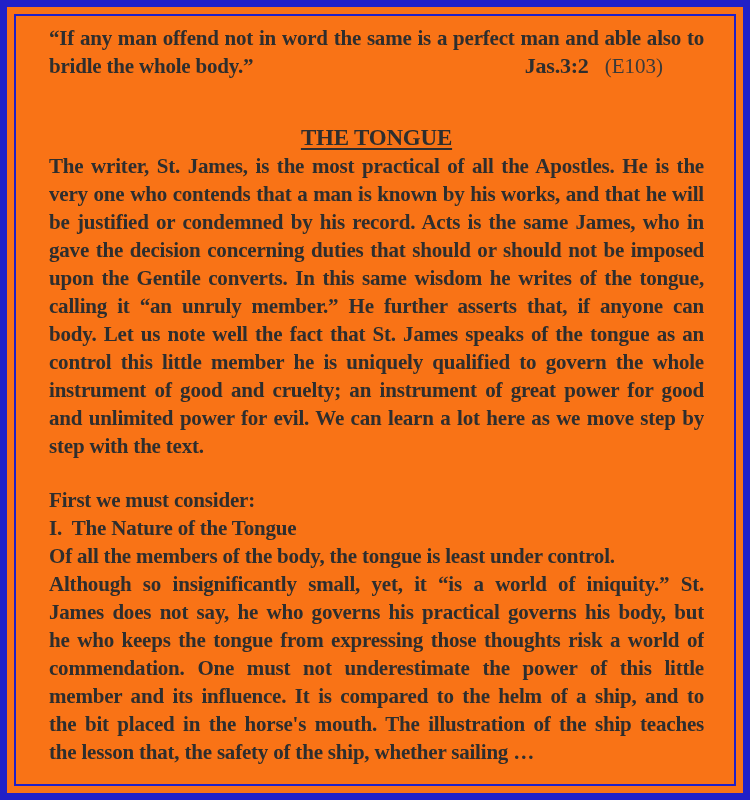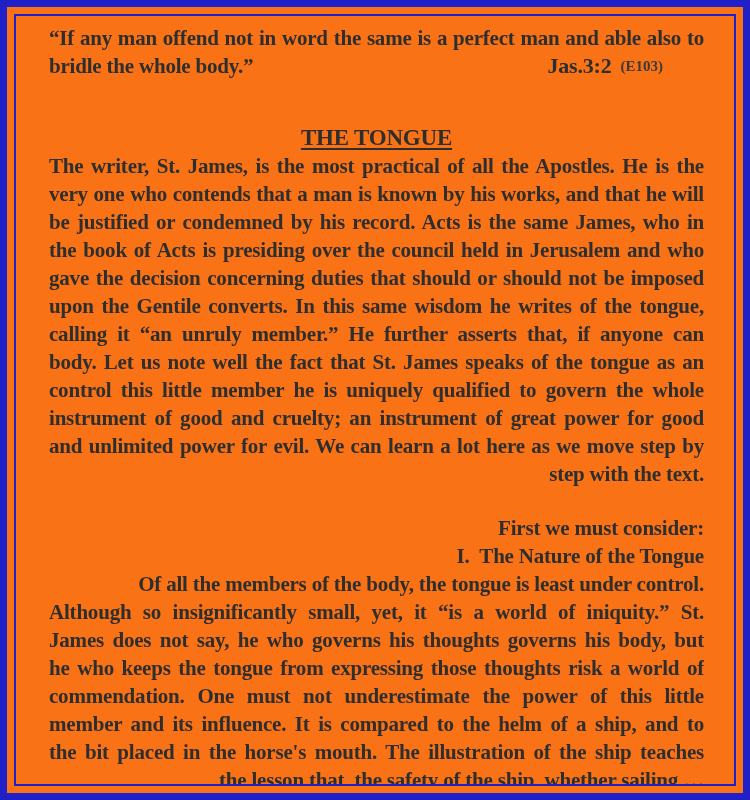--- a/index.html
+++ b/index.html
@@ -30,39 +30,39 @@
     color: #2e2e2e;
     letter-spacing: -0.2px;
   }
   .jline {
     text-align: justify;
     text-align-last: justify;
     height: 28px;
     overflow: hidden;
   }
   .lline {
-    text-align: right;
+    text-align: left;
     height: 28px;
     overflow: hidden;
   }
   .quote-line2 {
     display: flex;
     align-items: flex-end;
     height: 28px;
     overflow: hidden;
   }
   .ref {
     margin-left: auto;
     font-size: 22px;
   }
   .code {
-    margin-left: 9px;
+    margin-left: 16px;
     margin-right: 41px;
-    font-weight: 700;
-    font-size: 15px;
+    font-weight: 400;
+    font-size: 21px;
     letter-spacing: 0;
     color: #3a3a3a;
   }
   .title {
     margin-top: 44px;
     text-align: center;
     font-size: 23px;
     line-height: 28px;
     height: 28px;
   }
@@ -91,40 +91,39 @@
     </div>
 
     <div class="title">
       <span>THE TONGUE</span>
     </div>
 
     <div>
       <div class="jline">The writer, St. James, is the most practical of all the Apostles. He is the</div>
       <div class="jline">very one who contends that a man is known by his works, and that he will</div>
       <div class="jline">be justified or condemned by his record. Acts is the same James, who in</div>
-      <div class="jline">the book of Acts is presiding over the council held in Jerusalem and who</div>
       <div class="jline">gave the decision concerning duties that should or should not be imposed</div>
       <div class="jline">upon the Gentile converts. In this same wisdom he writes of the tongue,</div>
       <div class="jline">calling it “an unruly member.” He further asserts that, if anyone can</div>
       <div class="jline">body. Let us note well the fact that St. James speaks of the tongue as an</div>
       <div class="jline">control this little member he is uniquely qualified to govern the whole</div>
       <div class="jline">instrument of good and cruelty; an instrument of great power for good</div>
       <div class="jline">and unlimited power for evil. We can learn a lot here as we move step by</div>
       <div class="lline">step with the text.</div>
     </div>
 
     <div class="spacer"></div>
 
     <div class="lline">First we must consider:</div>
     <div class="lline">I.&nbsp; The Nature of the Tongue</div>
 
     <div>
       <div class="lline">Of all the members of the body, the tongue is least under control.</div>
       <div class="jline">Although so insignificantly small, yet, it “is a world of iniquity.” St.</div>
-      <div class="jline">James does not say, he who governs his thoughts governs his body, but</div>
+      <div class="jline">James does not say, he who governs his practical governs his body, but</div>
       <div class="jline">he who keeps the tongue from expressing those thoughts risk a world of</div>
       <div class="jline">commendation. One must not underestimate the power of this little</div>
       <div class="jline">member and its influence. It is compared to the helm of a ship, and to</div>
       <div class="jline">the bit placed in the horse's mouth. The illustration of the ship teaches</div>
       <div class="lline">the lesson that, the safety of the ship, whether sailing …</div>
     </div>
 
   </div>
 </div>
 

